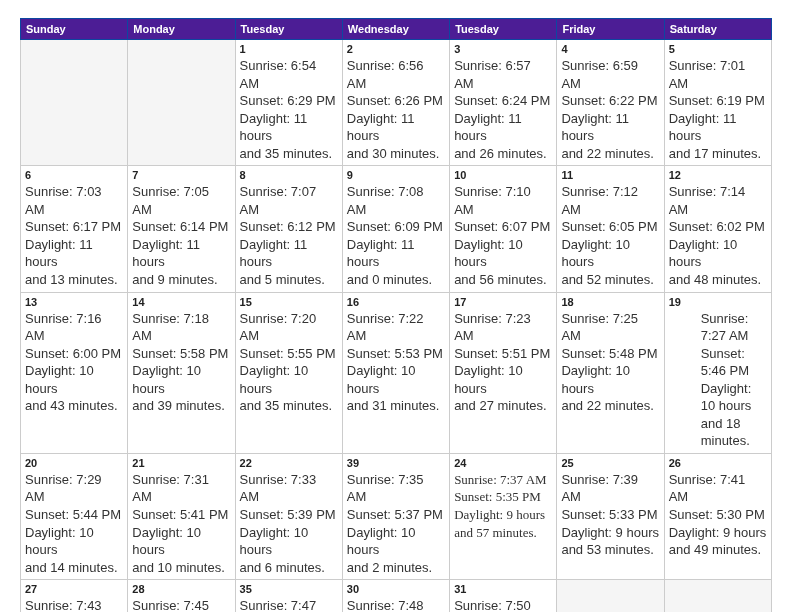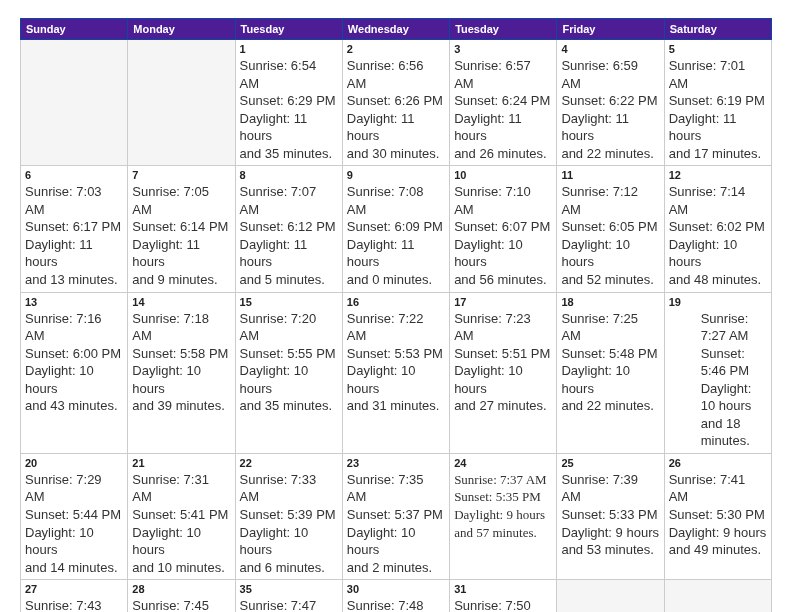--- a/index.html
+++ b/index.html
@@ -261,21 +261,21 @@
 and 10 minutes.</div>
           </td>
           <td>
             <span class="day-num">22</span>
             <div class="day-info" style="white-space: pre-line;">Sunrise: 7:33 AM
 Sunset: 5:39 PM
 Daylight: 10 hours
 and 6 minutes.</div>
           </td>
           <td>
-            <span class="day-num">23</span>
+            <span class="day-num">39</span>
             <div class="day-info" style="white-space: pre-line;">Sunrise: 7:35 AM
 Sunset: 5:37 PM
 Daylight: 10 hours
 and 2 minutes.</div>
           </td>
           <td>
             <span class="day-num">24</span>
             <div class="day-info" style="white-space: pre-line; font-family: Liberation Serif, serif;">Sunrise: 7:37 AM
 Sunset: 5:35 PM
 Daylight: 9 hours

